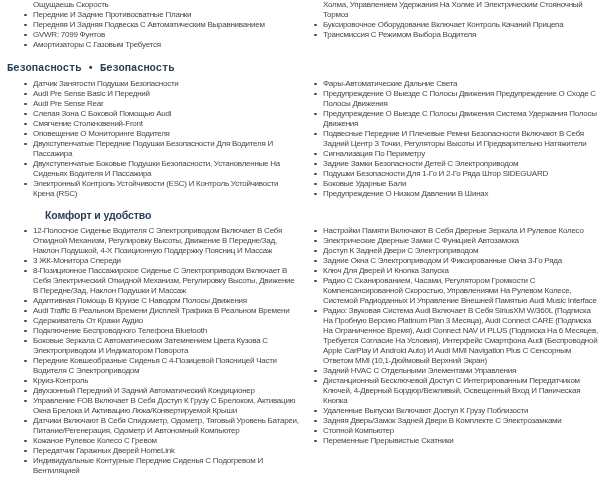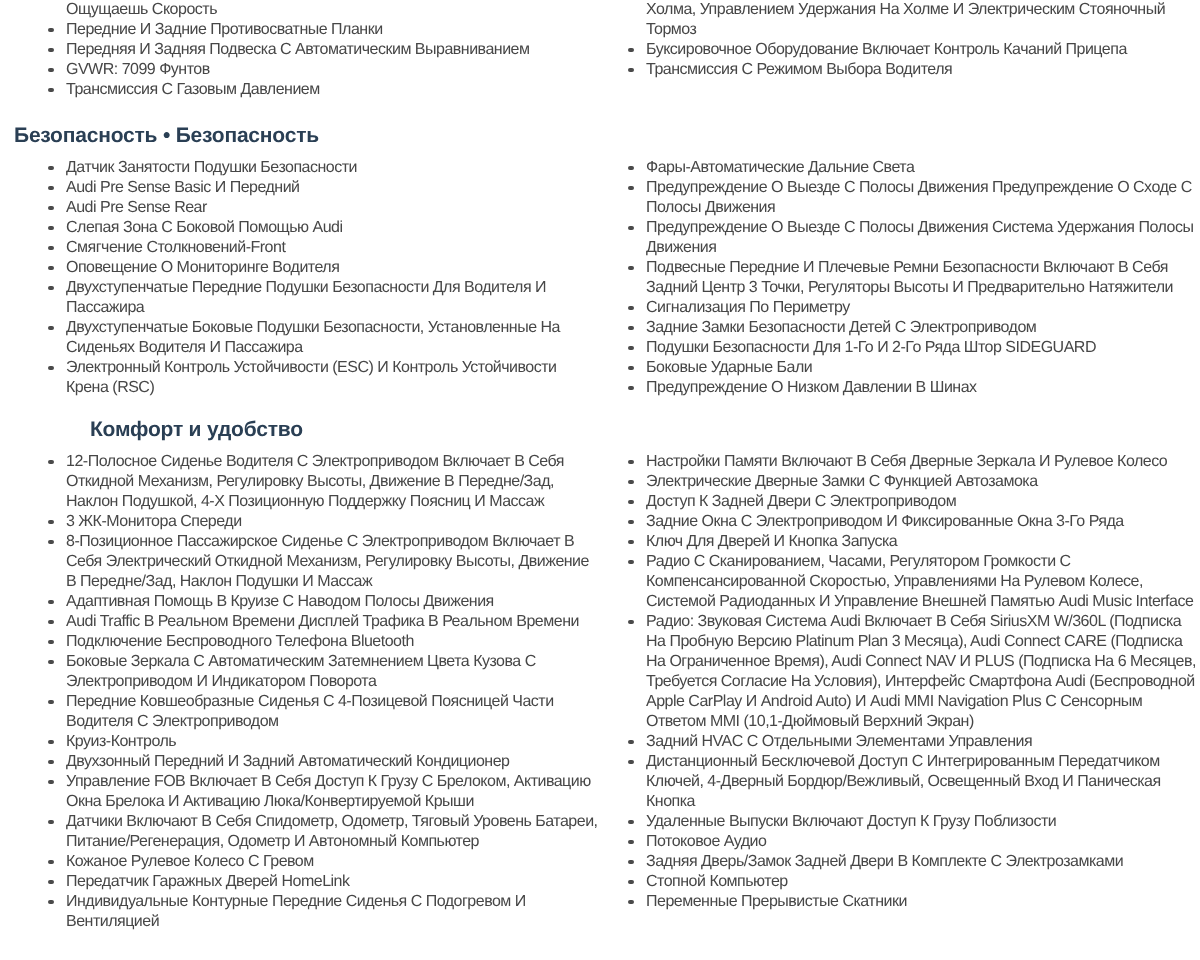--- a/index.html
+++ b/index.html
@@ -16,32 +16,32 @@
     font-size:8px;line-height:10px;letter-spacing:-0.25px;
   }
   li .dot{
     position:absolute;left:1px;top:3.5px;width:2.6px;height:2.6px;
     border-radius:50%;background:#4a4a4a;
   }
   h3{
     font-size:10.5px;line-height:12px;font-weight:bold;
     color:#2a3f54;margin:10px 0 5px 7px;letter-spacing:-0.1px;
   }
-  h3.first{margin-top:12px;}
+  h3.first{margin-top:12px;font-family:Liberation Mono, monospace;}
 </style>
 </head>
 <body style="background: rgb(255, 255, 255); color: rgb(71, 71, 71);">
 
 <div class="cols">
   <ul class="col left">
     <li class="cont"><span>Ощущаешь Скорость</span></li>
   <li><span class="dot"></span><span>Передние И Задние Противосватные Планки</span></li>
       <li><span class="dot"></span><span>Передняя И Задняя Подвеска С Автоматическим Выравниванием</span></li>
       <li><span class="dot"></span><span>GVWR: 7099 Фунтов</span></li>
-      <li><span class="dot"></span><span>Трансмиссия С Газовым Давлением</span></li>
+      <li><span class="dot"></span><span>Амортизаторы С Газовым Требуется</span></li>
     </ul>
   <ul class="col right">
     <li class="cont"><span>Холма, Управлением Удержания На Холме И Электрическим Стояночный Тормоз</span></li>
   <li><span class="dot"></span><span>Буксировочное Оборудование Включает Контроль Качаний Прицепа</span></li>
       <li><span class="dot"></span><span>Трансмиссия С Режимом Выбора Водителя</span></li>
     </ul>
 </div>
 
 <h3 class="first" style="color: rgb(42, 63, 84);">Безопасность • Безопасность</h3>
 <div class="cols">
@@ -70,20 +70,21 @@
 </div>
 
 <h3 style="color: rgb(42, 63, 84); padding-left: 38px;">Комфорт и удобство</h3>
 <div class="cols">
   <ul class="col left">
       <li><span class="dot"></span><span>12-Полосное Сиденье Водителя С Электроприводом Включает В Себя Откидной Механизм, Регулировку Высоты, Движение В Передне/Зад, Наклон Подушкой, 4-Х Позиционную Поддержку Поясниц И Массаж</span></li>
       <li><span class="dot"></span><span>3 ЖК-Монитора Спереди</span></li>
       <li><span class="dot"></span><span>8-Позиционное Пассажирское Сиденье С Электроприводом Включает В Себя Электрический Откидной Механизм, Регулировку Высоты, Движение В Передне/Зад, Наклон Подушки И Массаж</span></li>
       <li><span class="dot"></span><span>Адаптивная Помощь В Круизе С Наводом Полосы Движения</span></li>
       <li><span class="dot"></span><span>Audi Traffic В Реальном Времени Дисплей Трафика В Реальном Времени</span></li>
+      <li><span class="dot"></span><span>Сдерживатель От Кражи Аудио</span></li>
       <li><span class="dot"></span><span>Подключение Беспроводного Телефона Bluetooth</span></li>
       <li><span class="dot"></span><span>Боковые Зеркала С Автоматическим Затемнением Цвета Кузова С Электроприводом И Индикатором Поворота</span></li>
       <li><span class="dot"></span><span>Передние Ковшеобразные Сиденья С 4-Позицевой Поясницей Части Водителя С Электроприводом</span></li>
       <li><span class="dot"></span><span>Круиз-Контроль</span></li>
       <li><span class="dot"></span><span>Двухзонный Передний И Задний Автоматический Кондиционер</span></li>
       <li><span class="dot"></span><span>Управление FOB Включает В Себя Доступ К Грузу С Брелоком, Активацию Окна Брелока И Активацию Люка/Конвертируемой Крыши</span></li>
       <li><span class="dot"></span><span>Датчики Включают В Себя Спидометр, Одометр, Тяговый Уровень Батареи, Питание/Регенерация, Одометр И Автономный Компьютер</span></li>
       <li><span class="dot"></span><span>Кожаное Рулевое Колесо С Гревом</span></li>
       <li><span class="dot"></span><span>Передатчик Гаражных Дверей HomeLink</span></li>
       <li><span class="dot"></span><span>Индивидуальные Контурные Передние Сиденья С Подогревом И Вентиляцией</span></li>
@@ -92,18 +93,17 @@
       <li><span class="dot"></span><span>Настройки Памяти Включают В Себя Дверные Зеркала И Рулевое Колесо</span></li>
       <li><span class="dot"></span><span>Электрические Дверные Замки С Функцией Автозамока</span></li>
       <li><span class="dot"></span><span>Доступ К Задней Двери С Электроприводом</span></li>
       <li><span class="dot"></span><span>Задние Окна С Электроприводом И Фиксированные Окна 3-Го Ряда</span></li>
       <li><span class="dot"></span><span>Ключ Для Дверей И Кнопка Запуска</span></li>
       <li><span class="dot"></span><span>Радио С Сканированием, Часами, Регулятором Громкости С Компенсансированной Скоростью, Управлениями На Рулевом Колесе, Системой Радиоданных И Управление Внешней Памятью Audi Music Interface</span></li>
       <li><span class="dot"></span><span>Радио: Звуковая Система Audi Включает В Себя SiriusXM W/360L (Подписка На Пробную Версию Platinum Plan 3 Месяца), Audi Connect CARE (Подписка На Ограниченное Время), Audi Connect NAV И PLUS (Подписка На 6 Месяцев, Требуется Согласие На Условия), Интерфейс Смартфона Audi (Беспроводной Apple CarPlay И Android Auto) И Audi MMI Navigation Plus С Сенсорным Ответом MMI (10,1-Дюймовый Верхний Экран)</span></li>
       <li><span class="dot"></span><span>Задний HVAC С Отдельными Элементами Управления</span></li>
       <li><span class="dot"></span><span>Дистанционный Бесключевой Доступ С Интегрированным Передатчиком Ключей, 4-Дверный Бордюр/Вежливый, Освещенный Вход И Паническая Кнопка</span></li>
       <li><span class="dot"></span><span>Удаленные Выпуски Включают Доступ К Грузу Поблизости</span></li>
-      <li><span class="dot"></span><span>Потоковое Аудио</span></li>
       <li><span class="dot"></span><span>Задняя Дверь/Замок Задней Двери В Комплекте С Электрозамками</span></li>
       <li><span class="dot"></span><span>Стопной Компьютер</span></li>
       <li><span class="dot"></span><span>Переменные Прерывистые Скатники</span></li>
     </ul>
 </div>
 
 </body></html>

